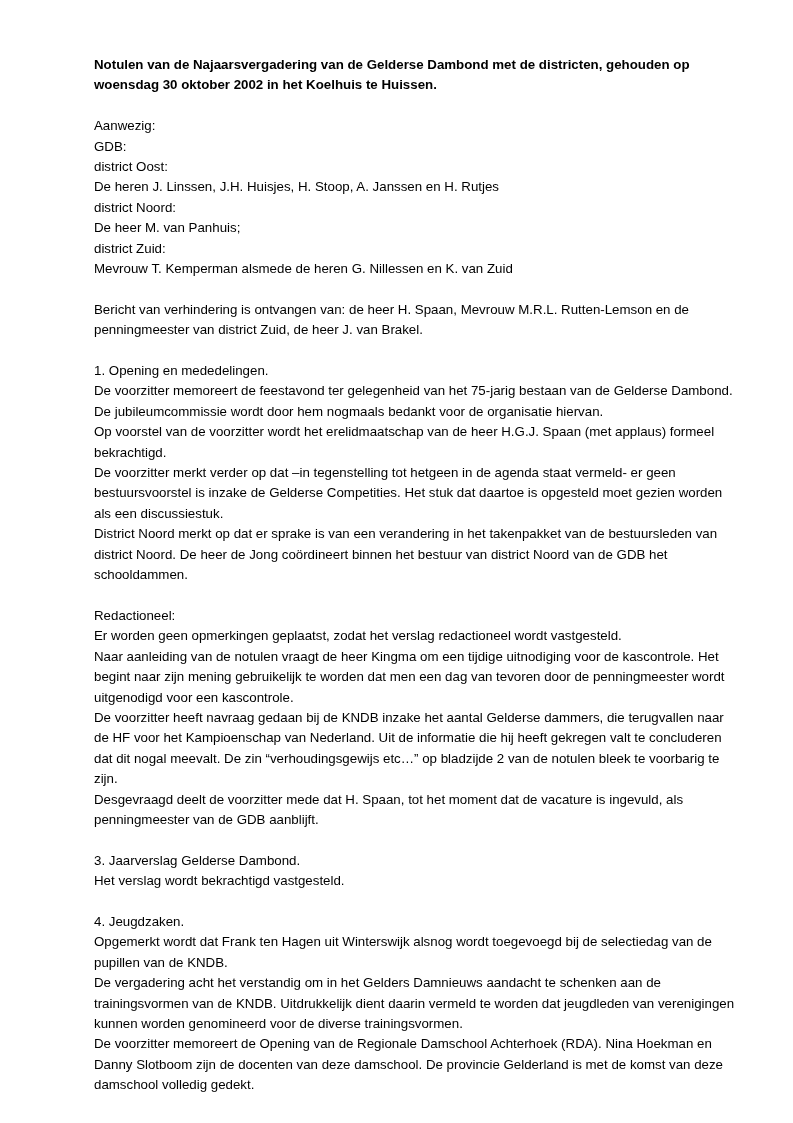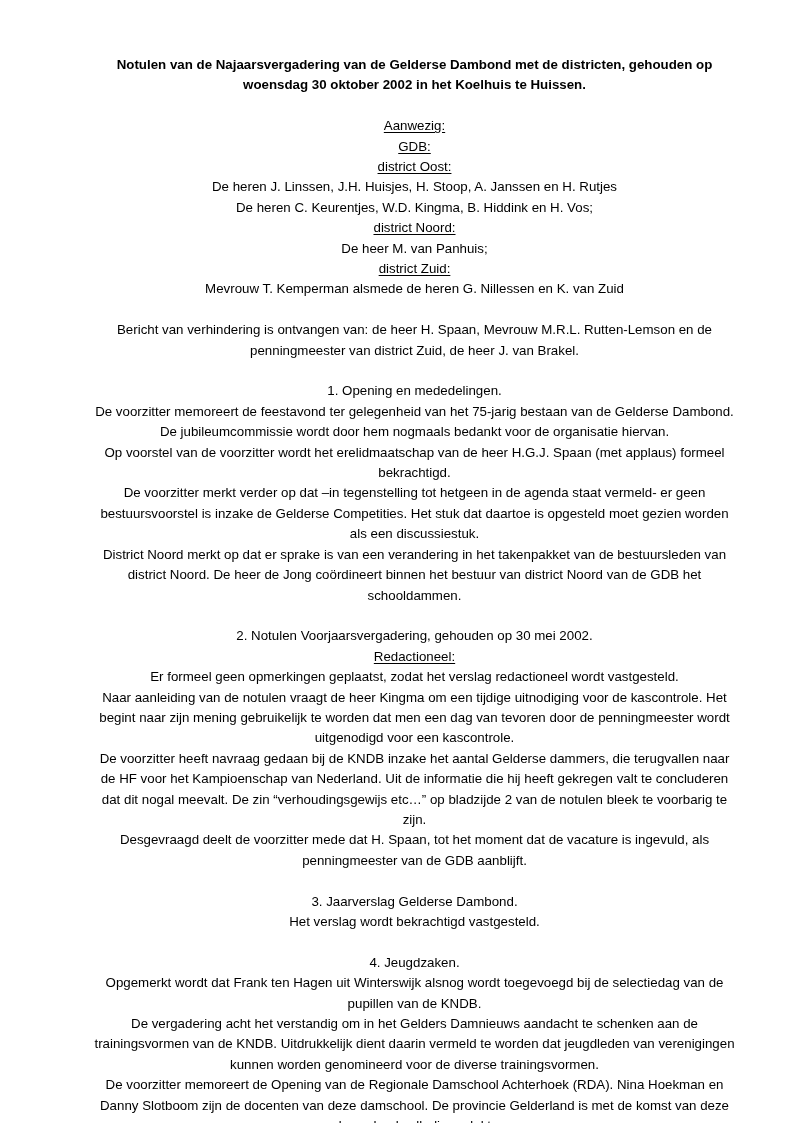--- a/index.html
+++ b/index.html
@@ -23,31 +23,30 @@
     box-sizing: border-box;
     padding: 55px 58px 0 94px;
   }
   .doc {
     width: 641px;
     font-size: 13.3px;
     line-height: 20.4px;
   }
   p {
     margin: 0;
-    text-align: center;
+    text-align: left;
   }
   .title {
     font-weight: bold;
     margin-bottom: 0;
   }
   .heading {
     font-weight: normal;
   }
   .underline {
-    text-decoration: underline;
     text-underline-offset: 2px;
   }
   .spacer {
     height: 20.4px;
   }
 </style>
 </head>
 <body>
 
 <div class="page">
@@ -57,21 +56,20 @@
     <p class="title">woensdag 30 oktober 2002 in het Koelhuis te Huissen.</p>
 
     <div class="spacer"></div>
 
     <p><span class="underline">Aanwezig:</span></p>
 
     <p><span class="underline">GDB:</span></p>
     <p><span class="underline">district Oost:</span></p>
 
     <p>De heren J. Linssen,  J.H. Huisjes, H. Stoop, A. Janssen en  H. Rutjes</p>
-    <p>De heren C. Keurentjes, W.D. Kingma, B. Hiddink en H. Vos;</p>
 
     <p><span class="underline">district Noord:</span></p>
     <p>De heer M. van Panhuis;</p>
 
     <p><span class="underline">district Zuid:</span></p>
     <p>Mevrouw T. Kemperman alsmede de heren G. Nillessen en K. van Zuid</p>
 
     <div class="spacer"></div>
 
     <p>Bericht van verhindering is ontvangen van: de heer H. Spaan, Mevrouw M.R.L. Rutten-Lemson en de penningmeester van district Zuid, de heer J. van Brakel.</p>
@@ -79,23 +77,22 @@
     <div class="spacer"></div>
 
     <p class="heading">1. Opening en mededelingen.</p>
     <p>De voorzitter memoreert de feestavond ter gelegenheid van het 75-jarig bestaan van de Gelderse Dambond. De jubileumcommissie wordt door hem nogmaals bedankt voor de organisatie hiervan.</p>
     <p>Op voorstel van de voorzitter wordt het erelidmaatschap van de heer H.G.J. Spaan (met applaus) formeel bekrachtigd.</p>
     <p>De voorzitter merkt verder op dat –in tegenstelling tot hetgeen in de agenda staat vermeld- er geen bestuursvoorstel is inzake de Gelderse Competities.  Het stuk dat daartoe is opgesteld moet gezien worden als een discussiestuk.</p>
     <p>District Noord merkt op dat er sprake is van een verandering in het takenpakket van de bestuursleden van district Noord. De heer de Jong coördineert binnen het bestuur van district Noord van de GDB het schooldammen.</p>
 
     <div class="spacer"></div>
 
-    <p class="heading">2. Notulen Voorjaarsvergadering, gehouden op 30 mei 2002.</p>
     <p><span class="underline">Redactioneel:</span></p>
-    <p>Er formeel geen opmerkingen geplaatst, zodat het verslag redactioneel wordt vastgesteld.</p>
+    <p>Er worden geen opmerkingen geplaatst, zodat het verslag redactioneel wordt vastgesteld.</p>
     <p>Naar aanleiding van de notulen vraagt de heer Kingma om een tijdige uitnodiging voor de kascontrole. Het begint naar zijn mening gebruikelijk te worden dat men een dag van tevoren door de penningmeester wordt uitgenodigd voor een kascontrole.</p>
     <p>De voorzitter heeft navraag gedaan bij de KNDB inzake het aantal Gelderse dammers, die terugvallen naar de HF voor het Kampioenschap van Nederland. Uit de informatie die hij heeft gekregen valt te concluderen dat dit nogal meevalt. De zin “verhoudingsgewijs etc…” op bladzijde 2 van de notulen bleek te  voorbarig te zijn.</p>
     <p>Desgevraagd deelt de voorzitter mede dat H. Spaan, tot het moment dat de vacature is ingevuld, als penningmeester van de GDB aanblijft.</p>
 
     <div class="spacer"></div>
 
     <p class="heading">3. Jaarverslag Gelderse Dambond.</p>
     <p>Het verslag wordt bekrachtigd vastgesteld.</p>
 
     <div class="spacer"></div>

